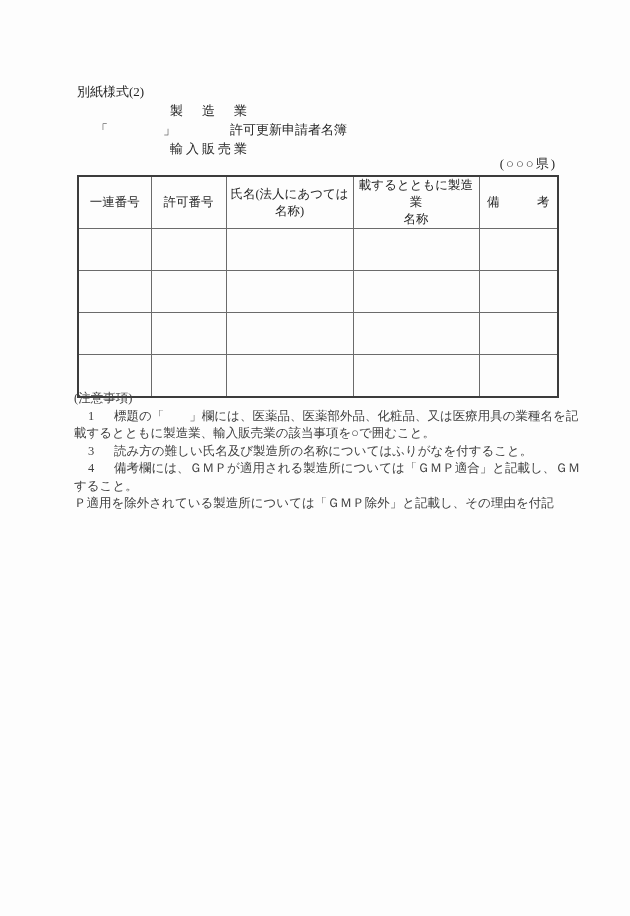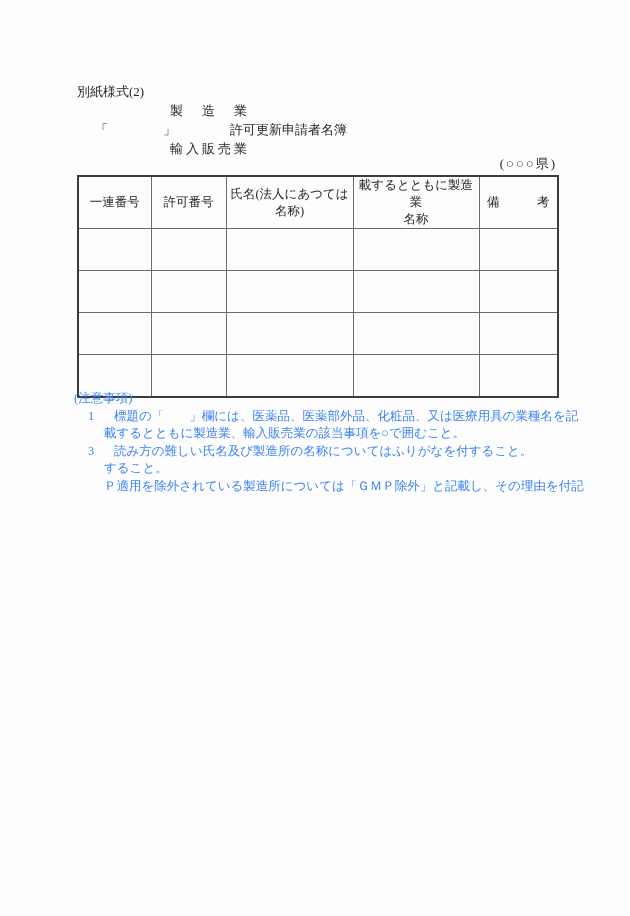--- a/index.html
+++ b/index.html
@@ -56,29 +56,29 @@
   }
 
   
   .notes {
     position: absolute;
     left: 74px;
     top: 390px;
     width: 548px;
     font-size: 12.5px;
     line-height: 17.5px;
-    color: #3b82f6;
+    color: #404040;
   }
   .note-first { margin-left: 14px; white-space: nowrap; }
   .note-num {
     display: inline-block;
     width: 26px;
     white-space: nowrap;
   }
-  .note-cont { margin-left: 30px; white-space: nowrap; }
+  .note-cont { white-space: nowrap; }
 </style>
 </head>
 <body>
 
 <div>
 
   <div class="abs txt" style="left:77px;  top:84px;">別紙様式(2)</div>
   <div class="abs txt spread3" style="left:170px; top:103px;">製　造　業</div>
 
   <div class="abs txt" style="left:95px;  top:122px;">「</div>
@@ -147,18 +147,19 @@
       <div class="note-first"><span class="note-num">1</span><span>標題の「　　」欄には、医薬品、医薬部外品、化粧品、又は医療用具の業種名を記</span></div>
       <div class="note-cont">載するとともに製造業、輸入販売業の該当事項を○で囲むこと。</div>
     </div>
 
 
     <div>
       <div class="note-first"><span class="note-num">3</span><span>読み方の難しい氏名及び製造所の名称についてはふりがなを付すること。</span></div>
     </div>
 
     <div>
+      <div class="note-first"><span class="note-num">4</span><span>備考欄には、ＧＭＰが適用される製造所については「ＧＭＰ適合」と記載し、ＧＭ</span></div>
       <div class="note-cont">すること。</div>
       <div class="note-cont">Ｐ適用を除外されている製造所については「ＧＭＰ除外」と記載し、その理由を付記</div>
     </div>
   </div>
 
 </div>
 
 </body></html>

